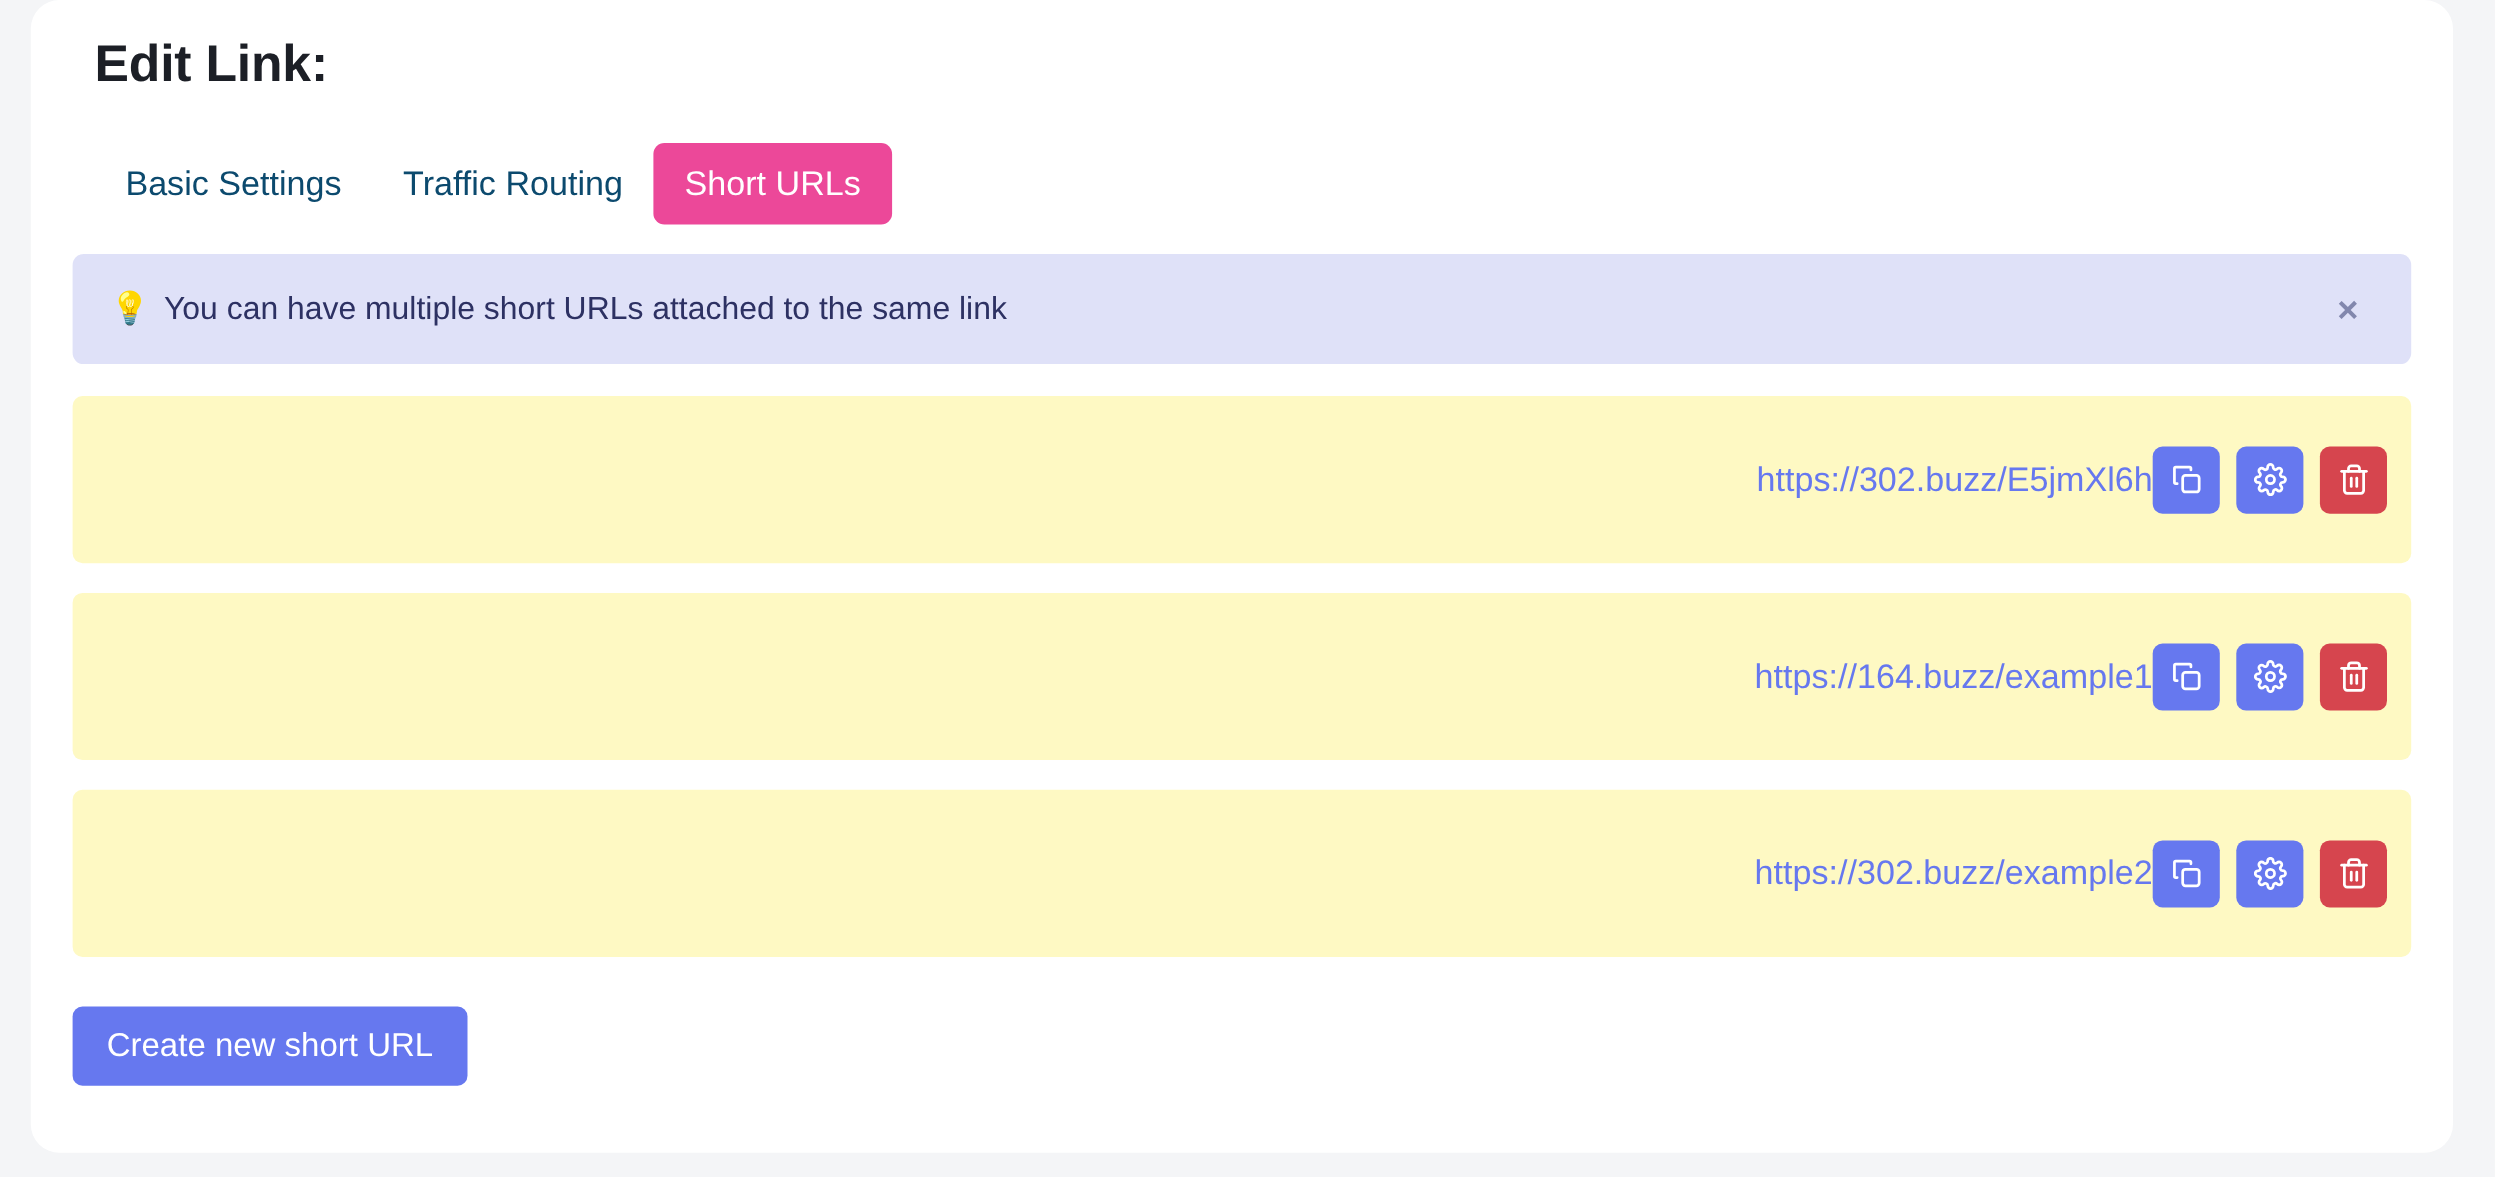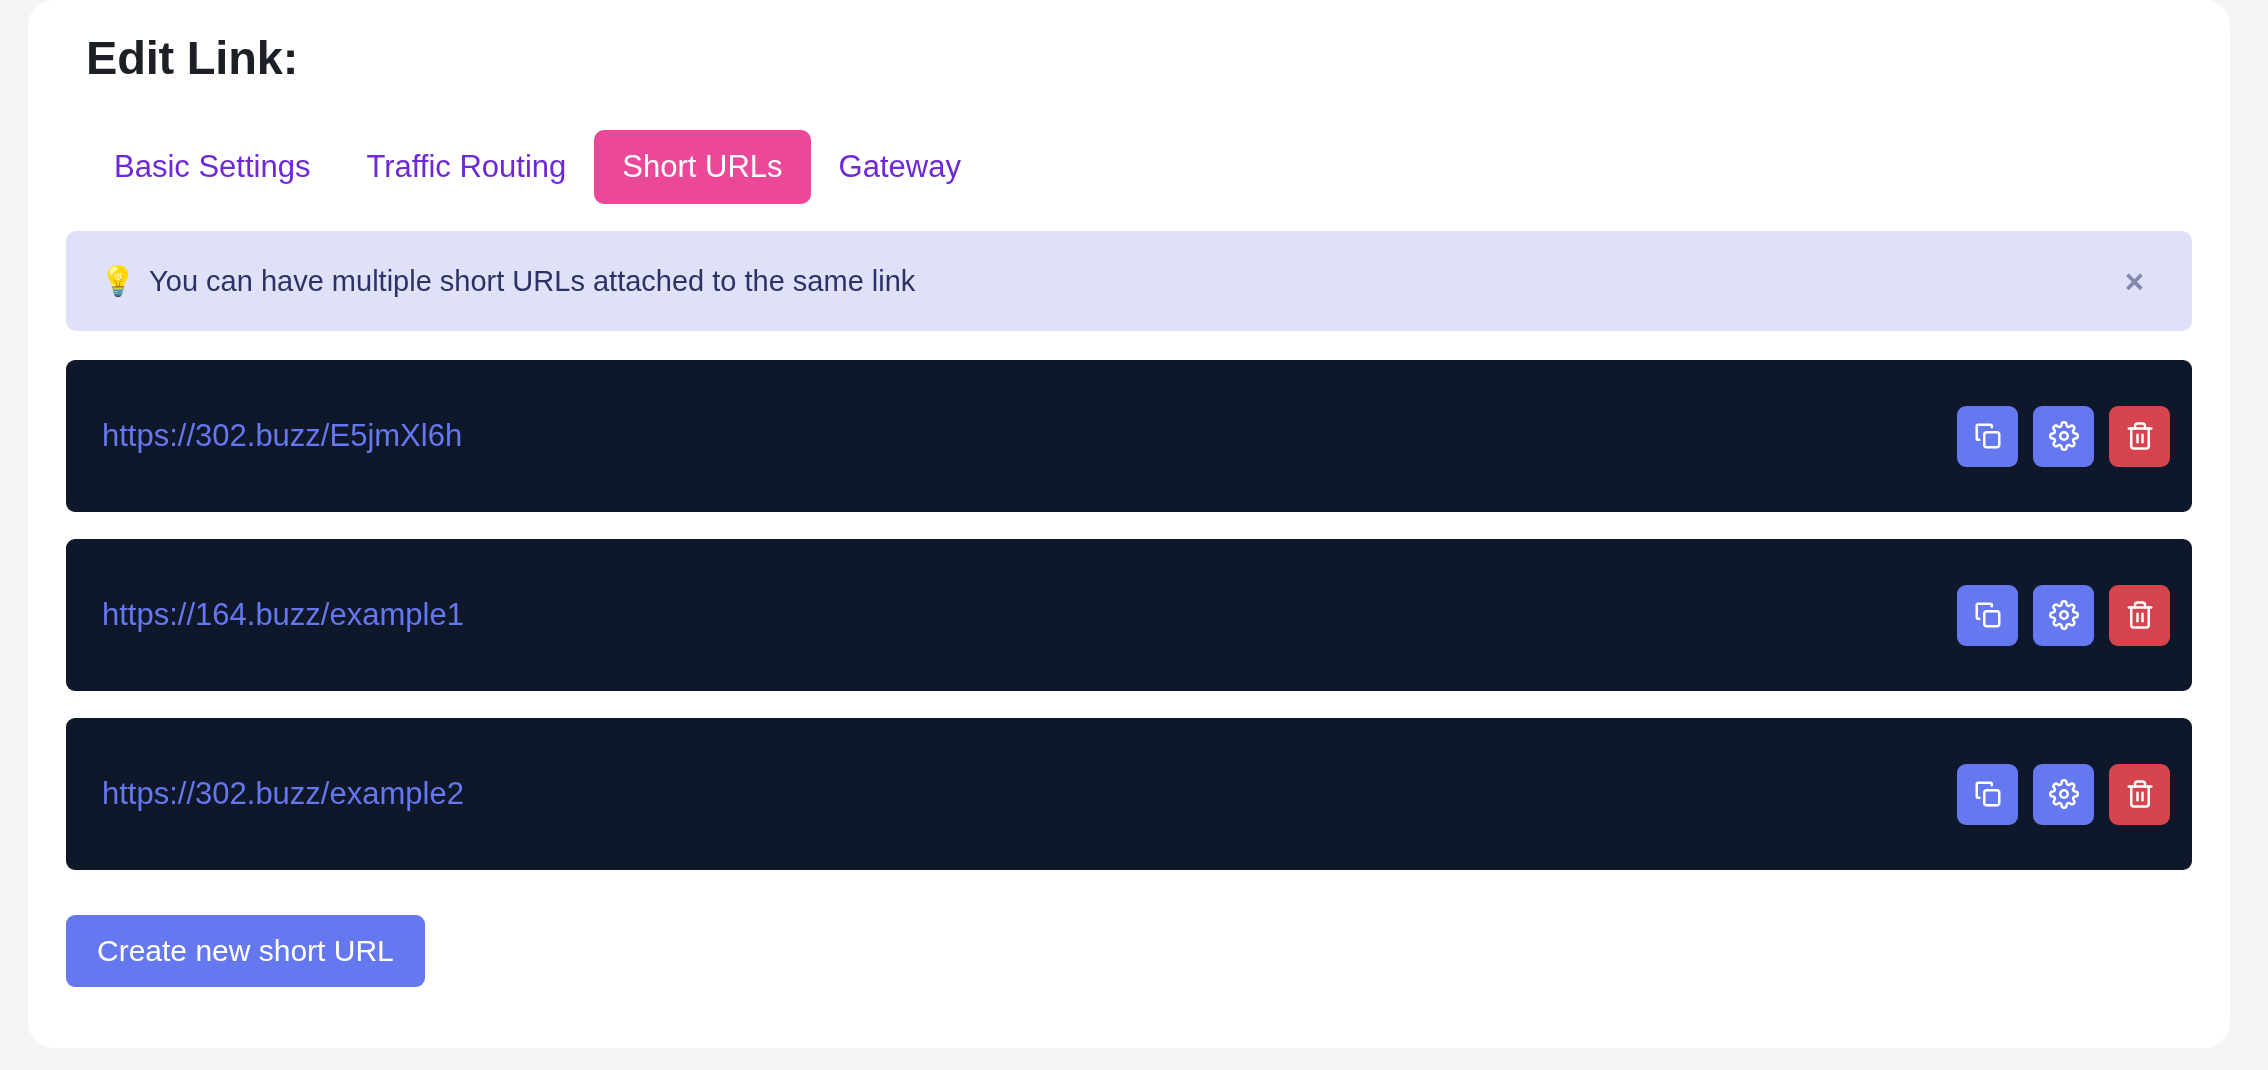--- a/index.html
+++ b/index.html
@@ -46,21 +46,21 @@
   .tabs {
     display: flex;
     align-items: center;
     gap: 0px;
     margin-top: 44px;
     padding-left: 20px;
   }
 
   .tab {
     font-size: 31px;
-    color: #6d28d9;
+    color: #0c4a6e;
     padding: 19px 28px;
     border-radius: 10px;
     cursor: pointer;
     white-space: nowrap;
     line-height: 1.15;
     background: transparent;
     border: none;
     font-family: "Liberation Sans", sans-serif;
   }
 
@@ -102,25 +102,25 @@
     background: none;
     border: none;
     font-family: "Liberation Sans", sans-serif;
   }
 
   
   .rows { margin-top: 29px; }
 
   .url-row {
     height: 152px;
-    background: #0f172a;
+    background: #fef9c3;
     border-radius: 9px;
     display: flex;
     align-items: center;
-    justify-content: space-between;
+    justify-content: flex-end;
     padding: 0 22px 0 36px;
     margin-bottom: 27px;
   }
 
   .url-text {
     font-size: 31px;
     color: #6678ef;
     cursor: pointer;
     line-height: 1.2;
   }
@@ -169,21 +169,20 @@
 
 <div class="page">
   <div class="card">
 
     <h1 class="page-title">Edit Link:</h1>
 
     <nav class="tabs">
       <button class="tab">Basic Settings</button>
       <button class="tab">Traffic Routing</button>
       <button class="tab active">Short URLs</button>
-      <button class="tab">Gateway</button>
     </nav>
 
     <div class="banner">
       <div class="banner-text">
         <span class="banner-emoji">💡</span>
         <span>You can have multiple short URLs attached to the same link</span>
       </div>
       <button class="banner-close">×</button>
     </div>
 

